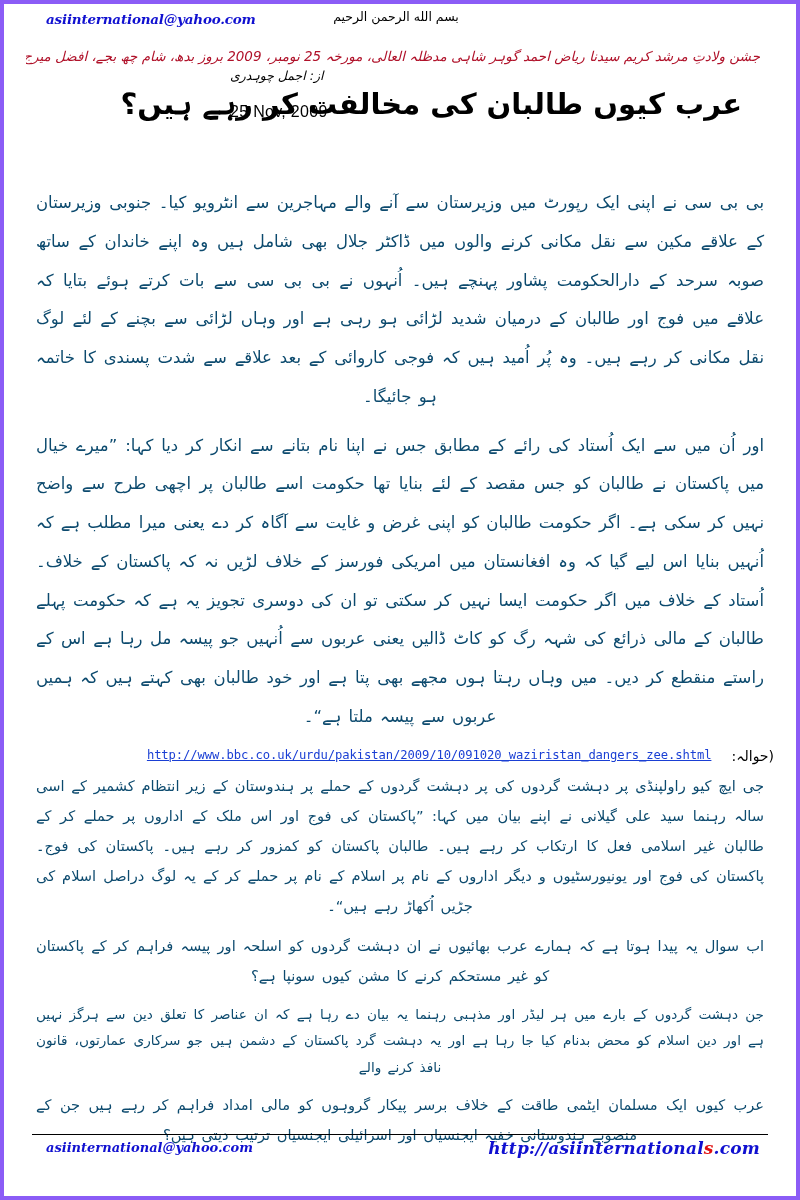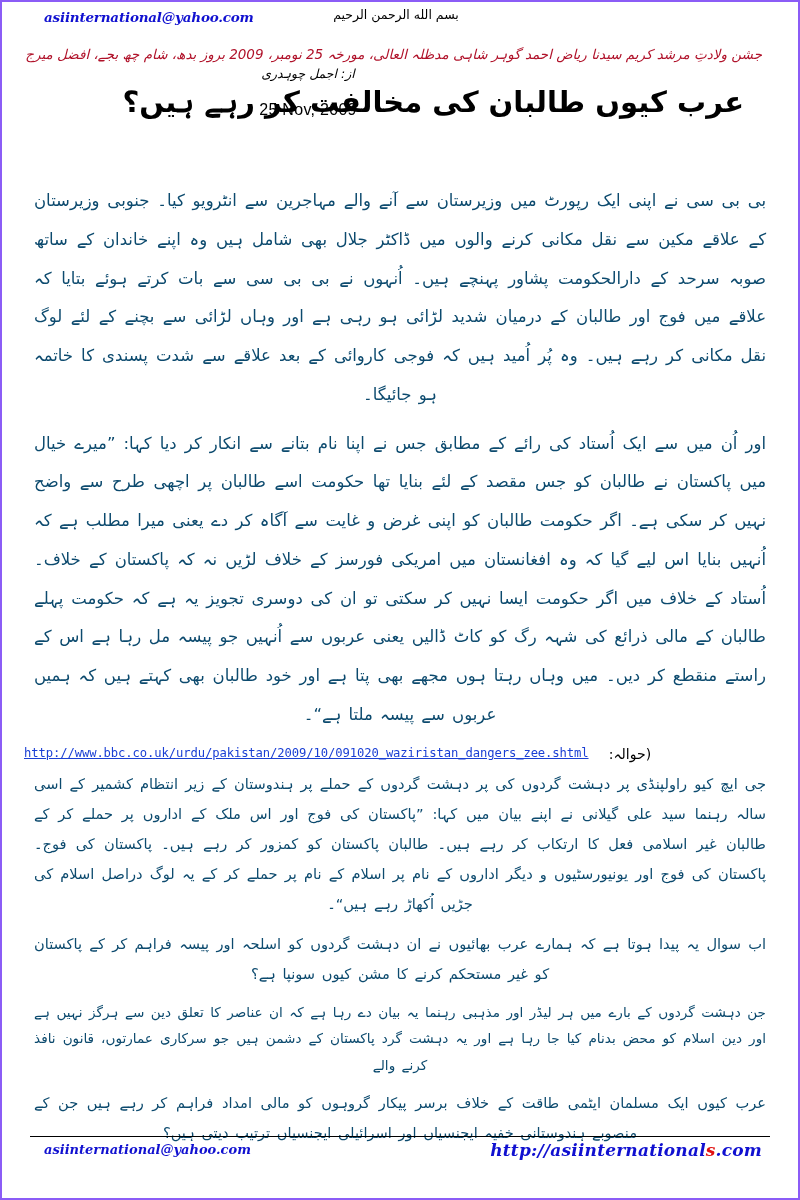--- a/index.html
+++ b/index.html
@@ -16,21 +16,21 @@
     font-family: "DejaVu Sans", sans-serif;
     color: #000000;
   }
 
   .page {
     position: absolute;
     inset: 0;
     width: 800px;
     height: 1200px;
     box-sizing: border-box;
-    border: 2px solid #8b5cf6;
+    border: 4px solid #8b5cf6;
     background: #ffffff;
     overflow: hidden;
   }
 
   .inner {
     position: absolute;
     left: 14px;
     right: 14px;
     top: 4px;
     bottom: 4px;
@@ -87,21 +87,21 @@
   .title-block {
     position: relative;
     height: 72px;
     margin-top: 2px;
   }
   .byline {
     position: absolute;
     top: 0;
     left: 212px;
     width: 160px;
-    text-align: center;
+    text-align: left;
     direction: rtl;
     font-size: 12.5px;
     line-height: 1.35;
     color: #000000;
     font-style: italic;
   }
   .byline .date {
     direction: ltr;
     font-family: "Liberation Sans", sans-serif;
     font-style: normal;
@@ -145,21 +145,21 @@
     line-height: 2.35;
     font-size: 16.5px;
     word-spacing: 2px;
   }
   p.para.lead { margin-top: 4px; }
   p.para.small { font-size: 14.6px; line-height: 2.05; }
   p.para.smaller { font-size: 13.6px; line-height: 1.95; }
 
   .ref-line {
     direction: rtl;
-    text-align: left;
+    text-align: right;
     margin: 6px 0 8px 0;
     font-size: 13px;
     white-space: nowrap;
   }
   .ref-label {
     direction: rtl;
     font-family: "DejaVu Sans", sans-serif;
     font-size: 14px;
     color: #000000;
     vertical-align: middle;

